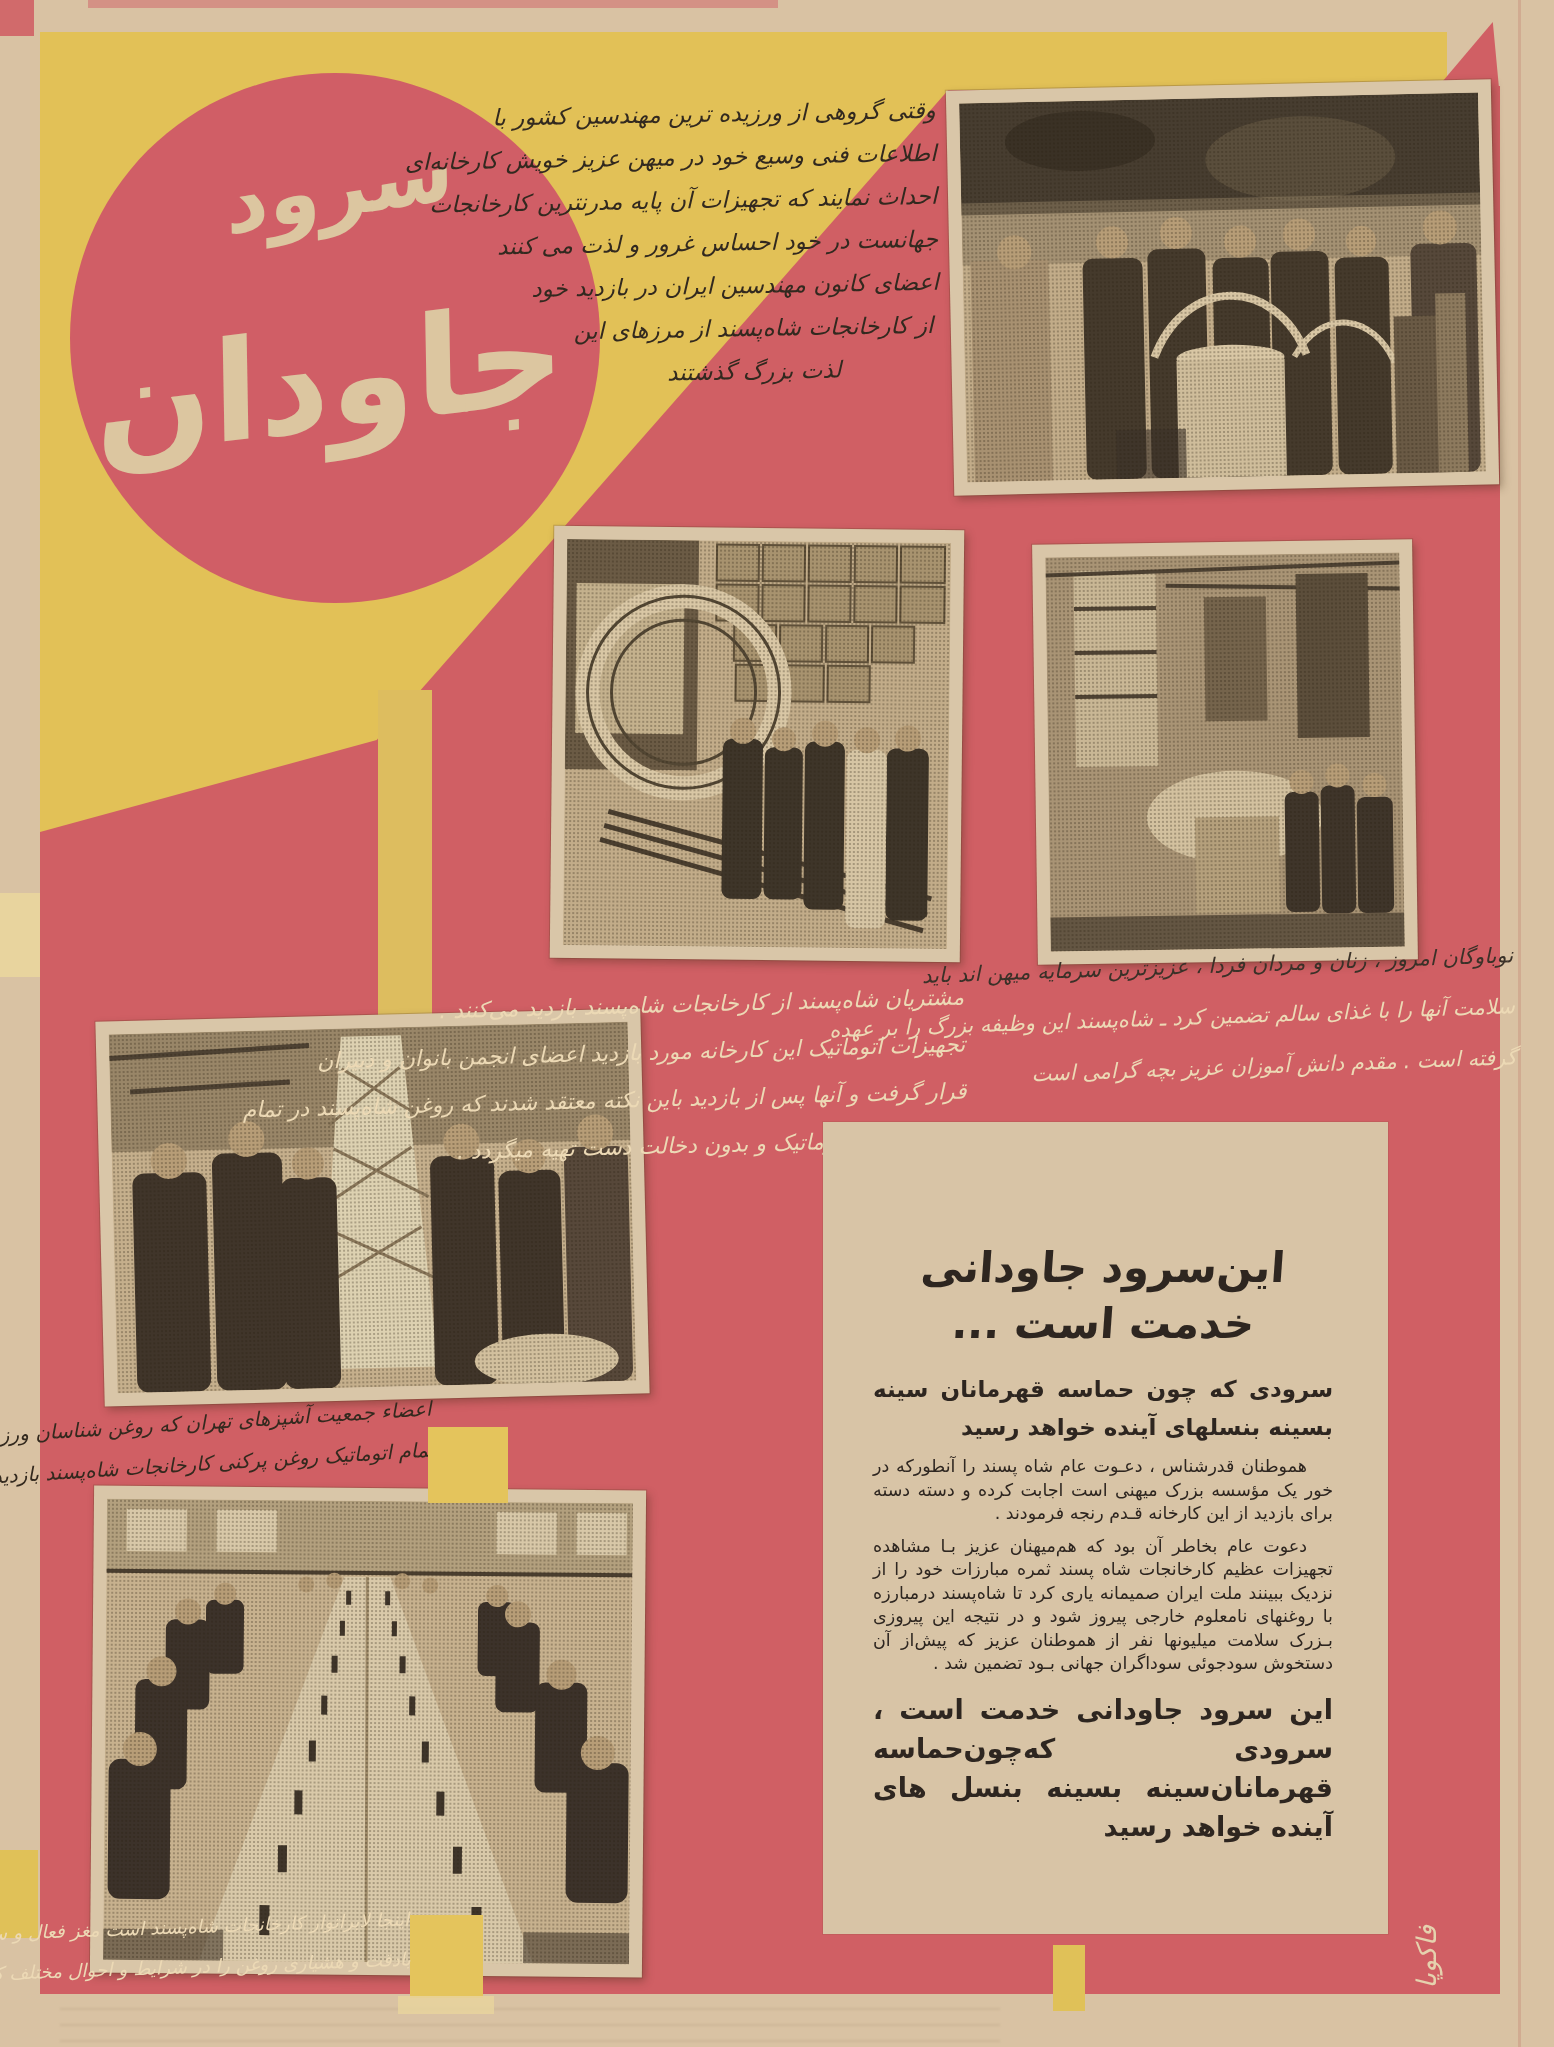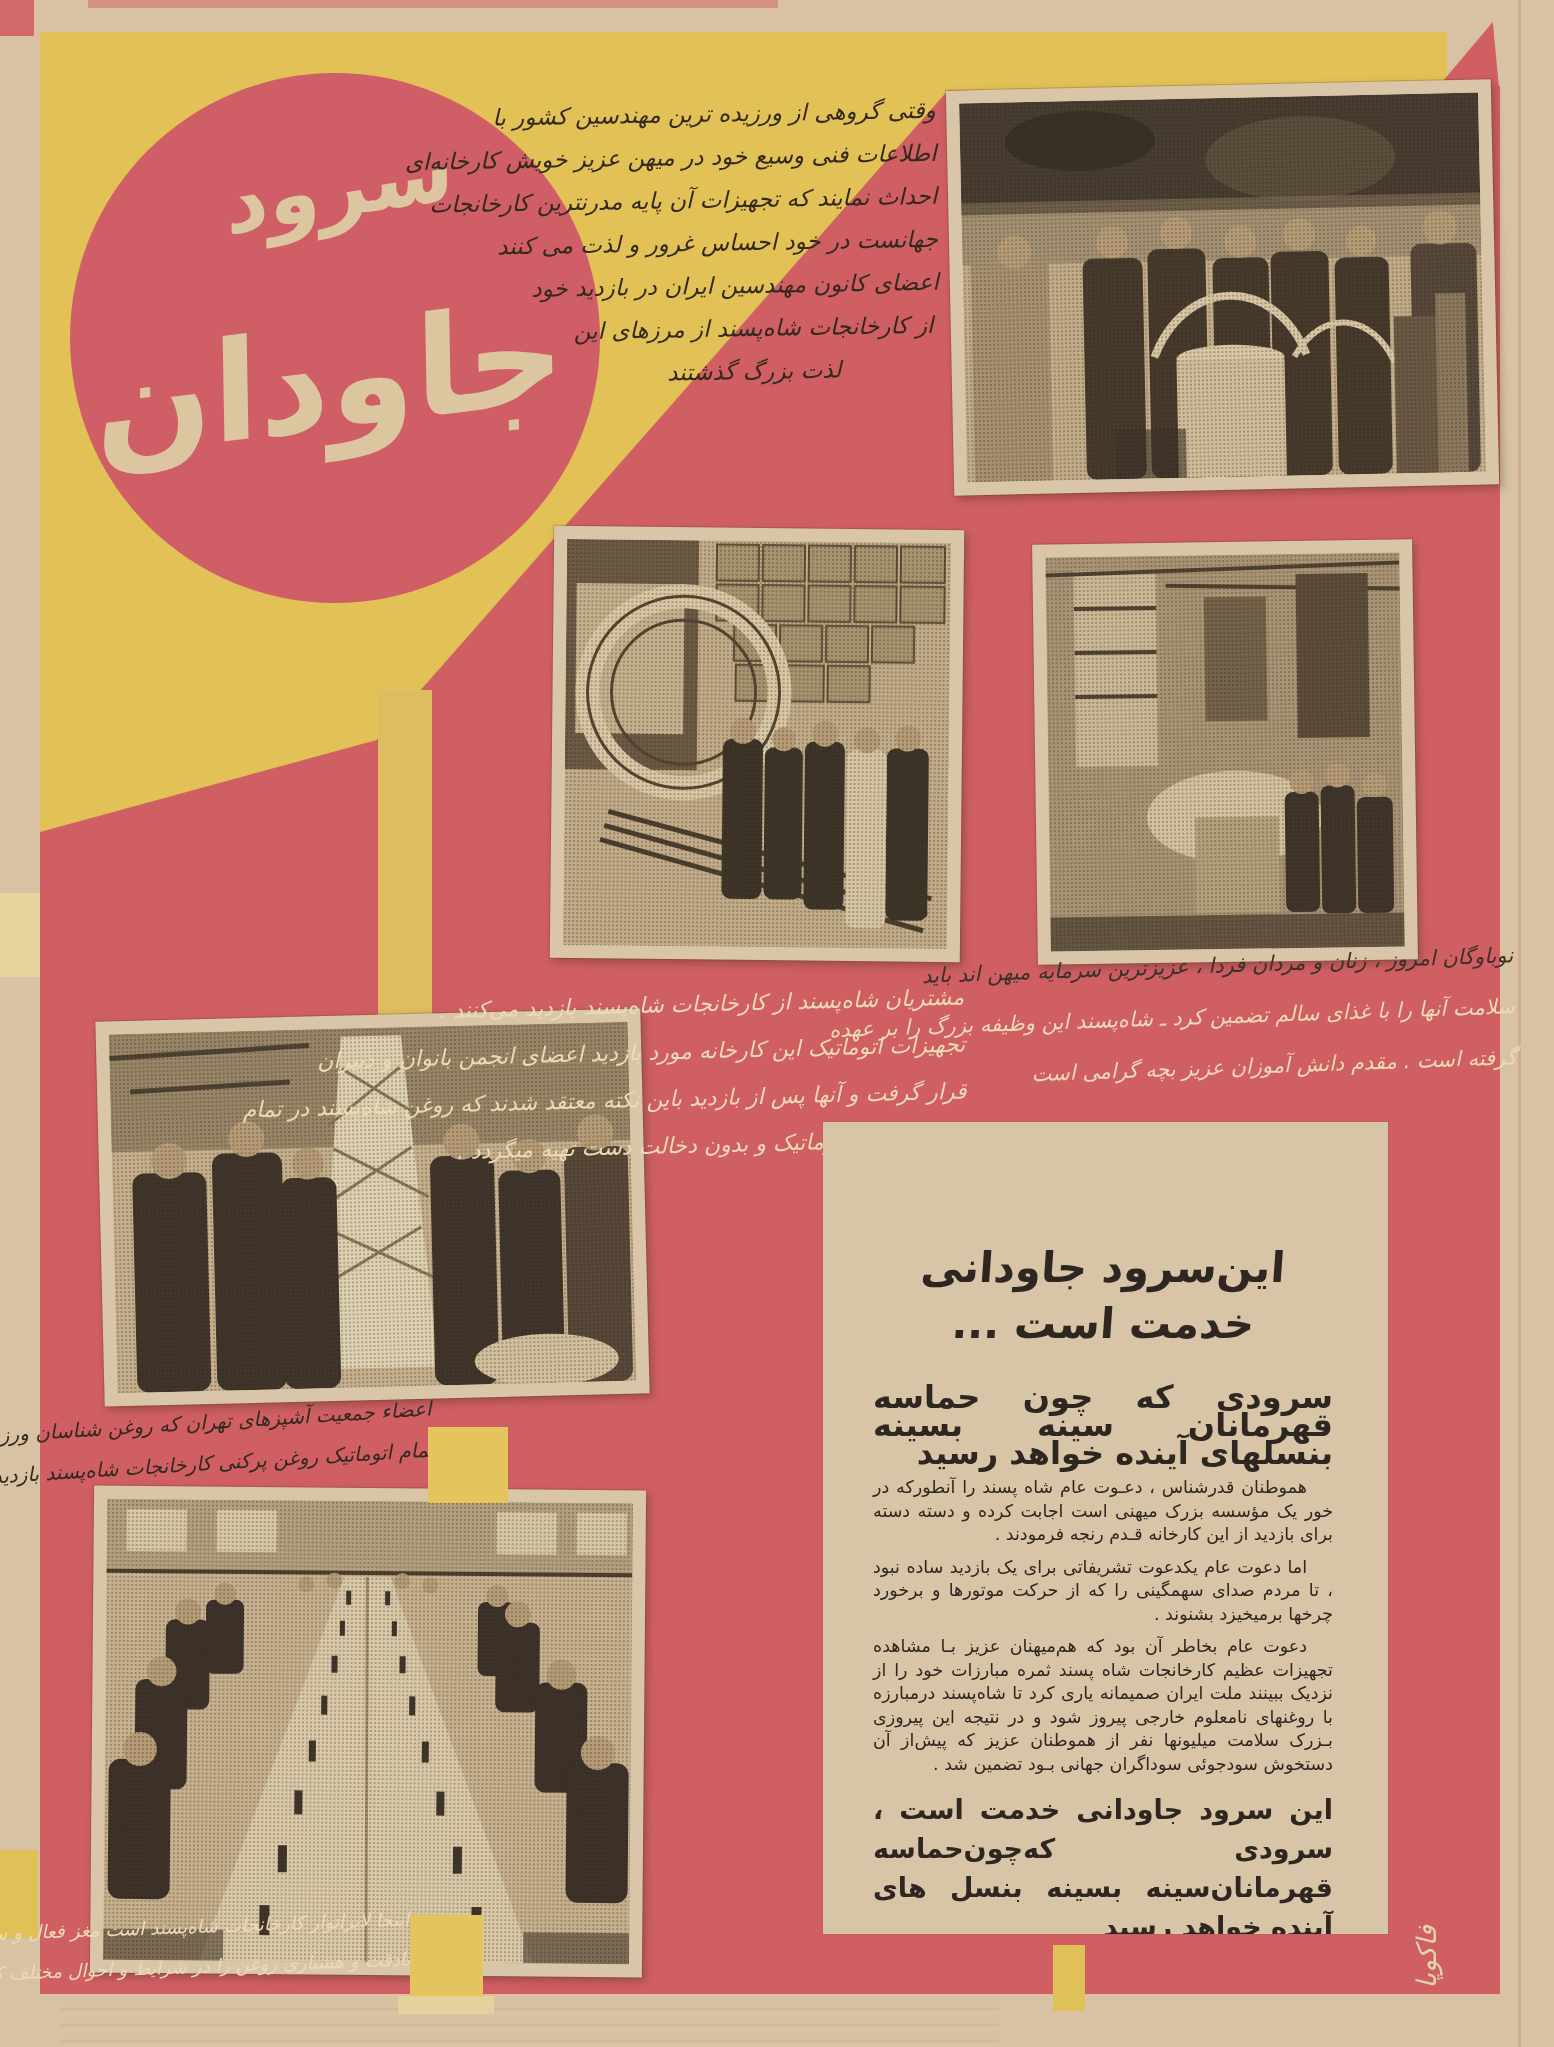--- a/index.html
+++ b/index.html
@@ -58,21 +58,21 @@
   #photo2{left:552px;top:528px;transform:rotate(.6deg);}
   #photo3{left:1035px;top:542px;transform:rotate(-.8deg);}
   #photo4{left:100px;top:1015px;transform:rotate(-1.4deg);}
   #photo5{left:92px;top:1488px;transform:rotate(.5deg);}
   
   .article-box{left:823px;top:1122px;width:565px;height:812px;background:#d8c4a6;
     direction:rtl;color:#2e2620;box-sizing:border-box;padding:118px 55px 0 50px;overflow:hidden;
     box-shadow:0 0 0 1px rgba(120,80,50,.15);}
   .art-title{font-size:42px;font-weight:bold;line-height:56px;text-align:center;
     transform:skewX(-4deg);white-space:nowrap;}
-  .art-subtitle{font-size:32px;font-weight:bold;line-height:28px;text-align:justify;margin-top:31px;}
+  .art-subtitle{font-size:23px;font-weight:bold;line-height:38px;text-align:justify;margin-top:18px;}
   .art-p{font-size:17.5px;line-height:23.5px;text-align:justify;margin:9px 0 0 0;text-indent:26px;}
   .art-closing{font-size:27px;font-weight:bold;line-height:39px;text-align:justify;margin-top:14px;}
   
   .signature{left:1398px;top:1922px;width:96px;height:70px;color:#e5d2ae;font-size:27px;
     text-align:center;transform:rotate(-90deg);direction:rtl;white-space:nowrap;font-style:italic;}
   
   .ghost{background:repeating-linear-gradient(0deg,rgba(110,85,55,.10) 0 2px,transparent 2px 16px);
     filter:blur(1px);}
 </style>
 </head>
@@ -344,20 +344,19 @@
   <div class="abs callig bottom-caption">
     <div>اینجا لابراتوار کارخانجات شاه‌پسند است مغز فعال و سختگیری که در تمام ساعات شب و روز</div>
     <div>بادقت و هشیاری روغن را در شرایط و احوال مختلف کنترل کرده سلامت آنرا تضمین مینماید .</div>
   </div>
 
   <div class="abs article-box">
     <div class="art-title">این‌سرود جاودانی</div>
     <div class="art-title">خدمت است ...</div>
     <div class="art-subtitle">سرودی که چون حماسه قهرمانان سینه بسینه بنسلهای آینده خواهد رسید</div>
     <p class="art-p">هموطنان قدرشناس ، دعـوت عام شاه پسند را آنطورکه در خور یک مؤسسه بزرک میهنی است اجابت کرده و دسته دسته برای بازدید از این کارخانه قـدم رنجه فرمودند .</p>
-    <p class="art-p">اما دعوت عام یکدعوت تشریفاتی برای یک بازدید ساده نبود ، تا مردم صدای سهمگینی را که از حرکت موتورها و برخورد چرخها برمیخیزد بشنوند .</p>
     <p class="art-p">دعوت عام بخاطر آن بود که هم‌میهنان عزیز بـا مشاهده تجهیزات عظیم کارخانجات شاه پسند ثمره مبارزات خود را از نزدیک ببینند ملت ایران صمیمانه یاری کرد تا شاه‌پسند درمبارزه با روغنهای نامعلوم خارجی پیروز شود و در نتیجه این پیروزی بـزرک سلامت میلیونها نفر از هموطنان عزیز که پیش‌از آن دستخوش سودجوئی سوداگران جهانی بـود تضمین شد .</p>
     <div class="art-closing">این سرود جاودانی خدمت است ، سرودی که‌چون‌حماسه قهرمانان‌سینه بسینه بنسل های آینده خواهد رسید</div>
   </div>
 
   <div class="abs signature">فاکوپا</div>
 
 </div>
 
 </body></html>

